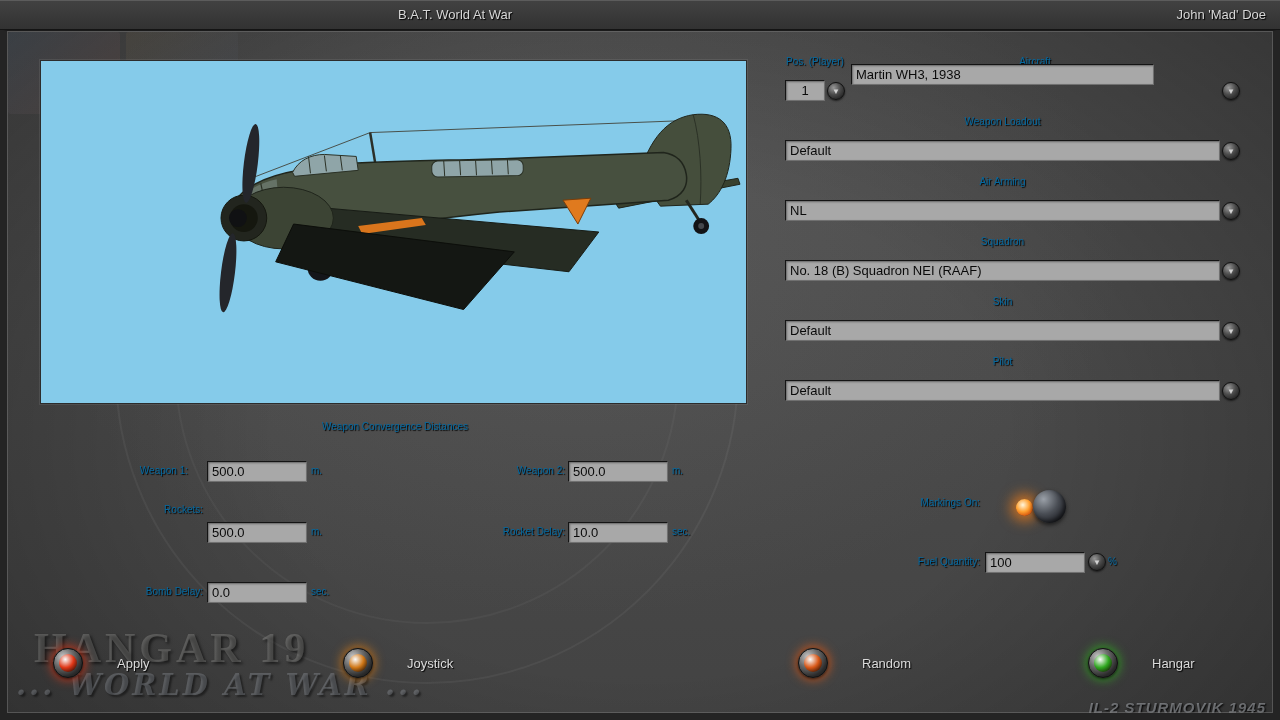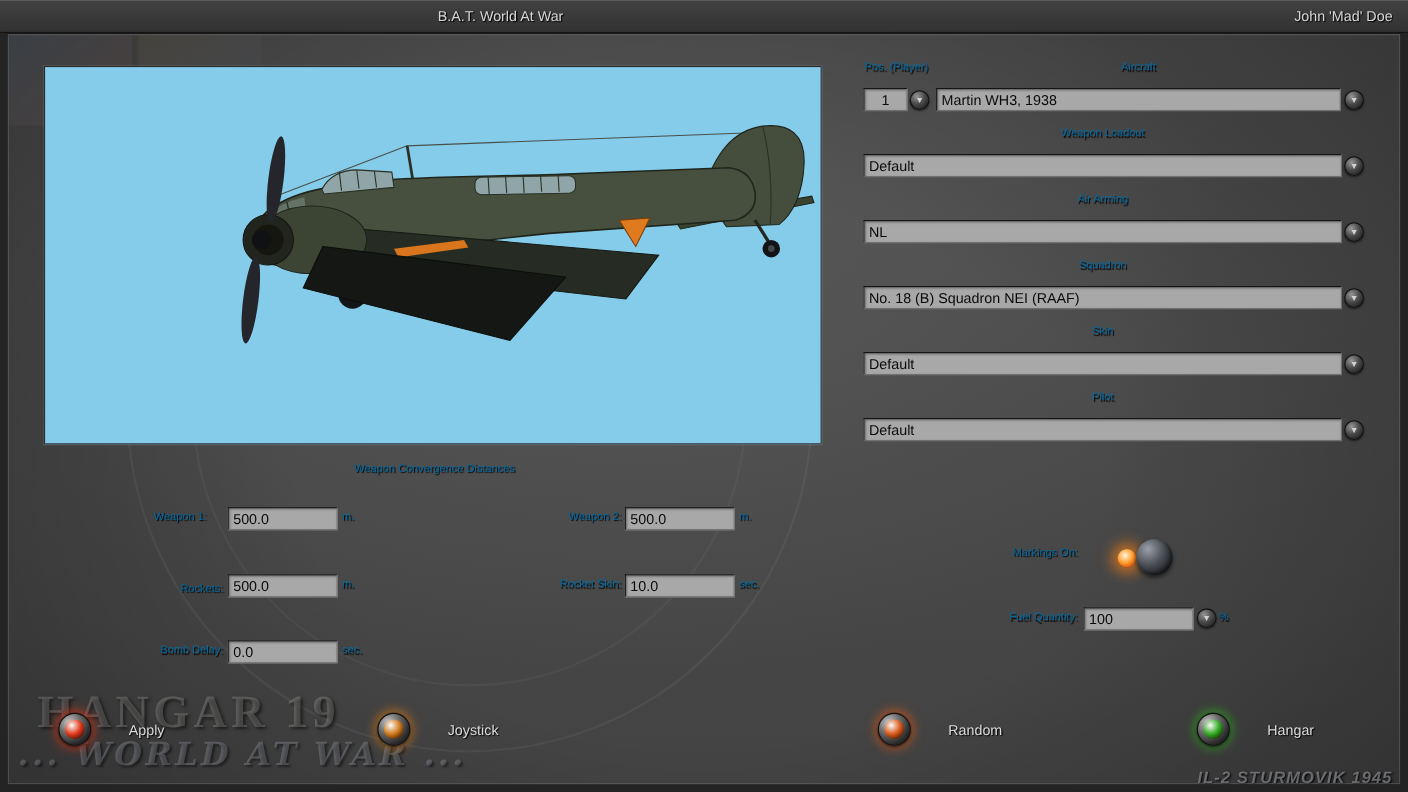--- a/index.html
+++ b/index.html
@@ -134,21 +134,21 @@
     </g>
   </svg>
 </div>
 
 <div class="flabel" style="left:786px;top:56px;">Pos. (Player)</div>
 <div class="flabel center" style="left:851px;top:56px;width:368px;">Aircraft</div>
 <input class="tinput" style="left: 785px; top: 80px; width: 40px; text-align: center;" value="1">
 <div class="dropbtn" style="left:827px;top:82px;">
     <span class="chev">▼</span>
   </div>
-<input class="tinput" style="left: 851px; top: 80px; width: 368px;" value="Martin WH3, 1938">
+<input class="tinput" style="left: 851px; top: 64px; width: 303px;" value="Martin WH3, 1938">
 <div class="dropbtn" style="left:1222px;top:82px;">
     <span class="chev">▼</span>
   </div>
 
 <div class="flabel center" style="left:785px;top:116px;width:435px;">Weapon Loadout</div>
 <input class="tinput" style="left: 785px; top: 140px; width: 435px;" value="Default">
 <div class="dropbtn" style="left:1222px;top:142px;">
     <span class="chev">▼</span>
   </div>
 
@@ -179,25 +179,25 @@
 <div class="flabel" style="left:322px;top:421px;">Weapon Convergence Distances</div>
 
 <div class="flabel right" style="left:70px;top:465px;width:118px;text-align:right;">Weapon 1:</div>
 <input class="tinput" style="left: 207px; top: 461px; width: 100px;" value="500.0">
 <div class="flabel" style="left:311px;top:465px;">m.</div>
 
 <div class="flabel right" style="left:455px;top:465px;width:110px;">Weapon 2:</div>
 <input class="tinput" style="left: 568px; top: 461px; width: 100px;" value="500.0">
 <div class="flabel" style="left:672px;top:465px;">m.</div>
 
-<div class="flabel right" style="left:85px;top:530px;width:118px;">Rockets:</div>
+<div class="flabel right" style="left:85px;top:504px;width:118px;">Rockets:</div>
 <input class="tinput" style="left: 207px; top: 522px; width: 100px;" value="500.0">
 <div class="flabel" style="left:311px;top:526px;">m.</div>
 
-<div class="flabel right" style="left:445px;top:526px;width:120px;">Rocket Skin:</div>
+<div class="flabel right" style="left:445px;top:526px;width:120px;">Rocket Delay:</div>
 <input class="tinput" style="left: 568px; top: 522px; width: 100px;" value="10.0">
 <div class="flabel" style="left:672px;top:526px;">sec.</div>
 
 <div class="flabel right" style="left:85px;top:586px;width:118px;">Bomb Delay:</div>
 <input class="tinput" style="left: 207px; top: 582px; width: 100px;" value="0.0">
 <div class="flabel" style="left:311px;top:586px;">sec.</div>
 
 <div class="flabel right" style="left:830px;top:497px;width:150px;">Markings On:</div>
 <div id="markings-toggle">
   <span class="glow-orb"></span>

